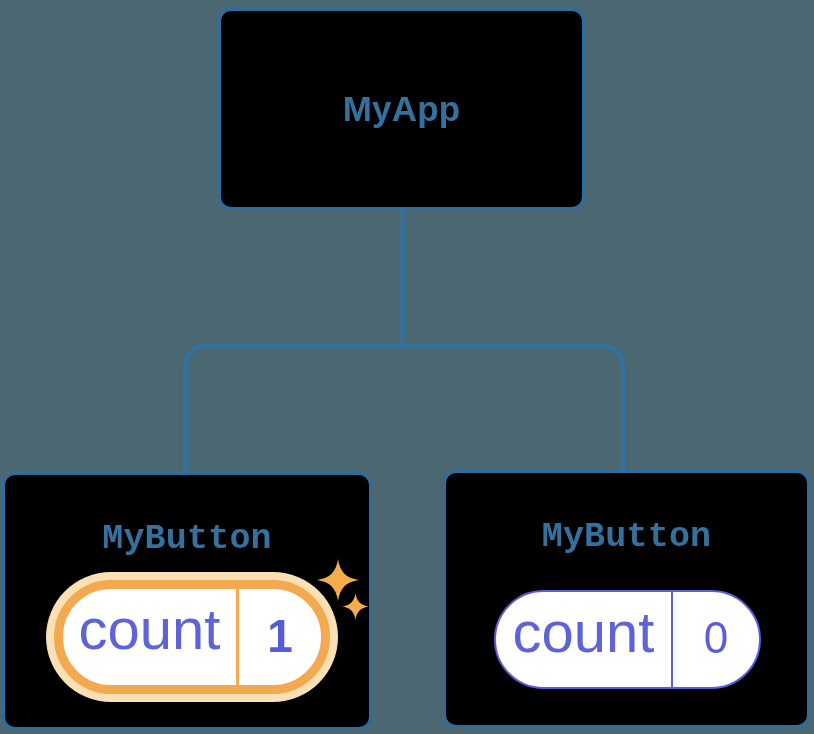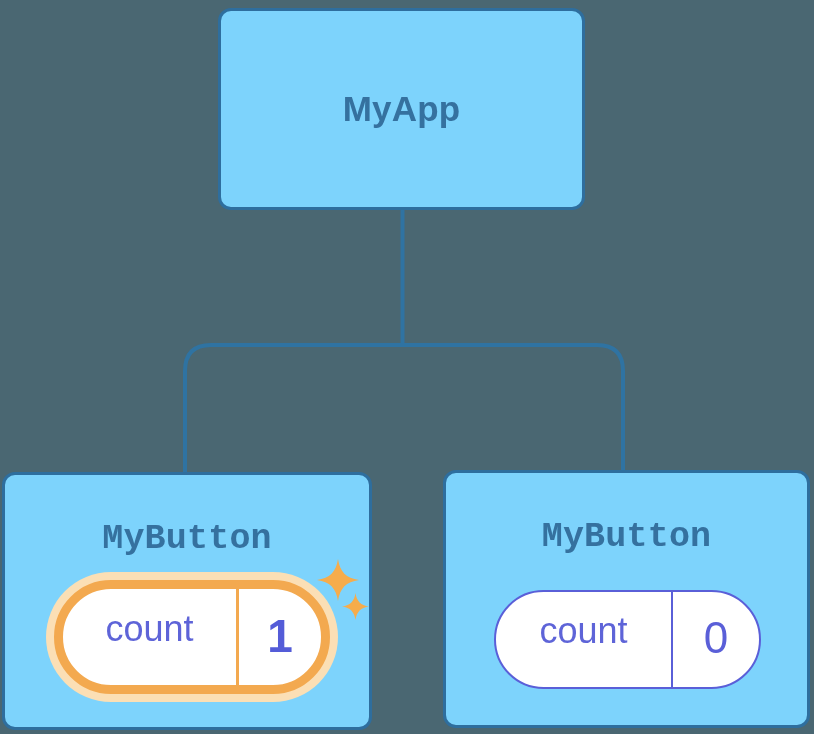--- a/index.html
+++ b/index.html
@@ -18,21 +18,21 @@
 
   .connector-svg {
     position: absolute;
     left: 0; top: 0;
     width: 814px; height: 734px;
     pointer-events: none;
   }
 
   .card {
     position: absolute;
-    background: #7dd3fc;
+    background: #000000;
     border: 3px solid #2E6E9E;
     border-radius: 13px;
     box-sizing: border-box;
   }
   .card-root {
     left: 218px; top: 8px;
     width: 367px; height: 202px;
     display: flex;
     align-items: center;
     justify-content: center;
@@ -80,21 +80,21 @@
     width: 267px; height: 99px;
     border: 2px solid #5A5FD8;
   }
 
   .pill-name {
     flex: 1;
     display: flex;
     align-items: center;
     justify-content: center;
     color: #5E64D8;
-    font-size: 36px;
+    font-size: 58px;
     font-weight: 400;
     padding-bottom: 17px;
   }
   .pill-divider { width: 3px; background: #F3A94F; }
   .pill-normal .pill-divider { width: 2px; background: #5A5FD8; }
 
   .pill-value {
     display: flex;
     align-items: center;
     justify-content: center;

